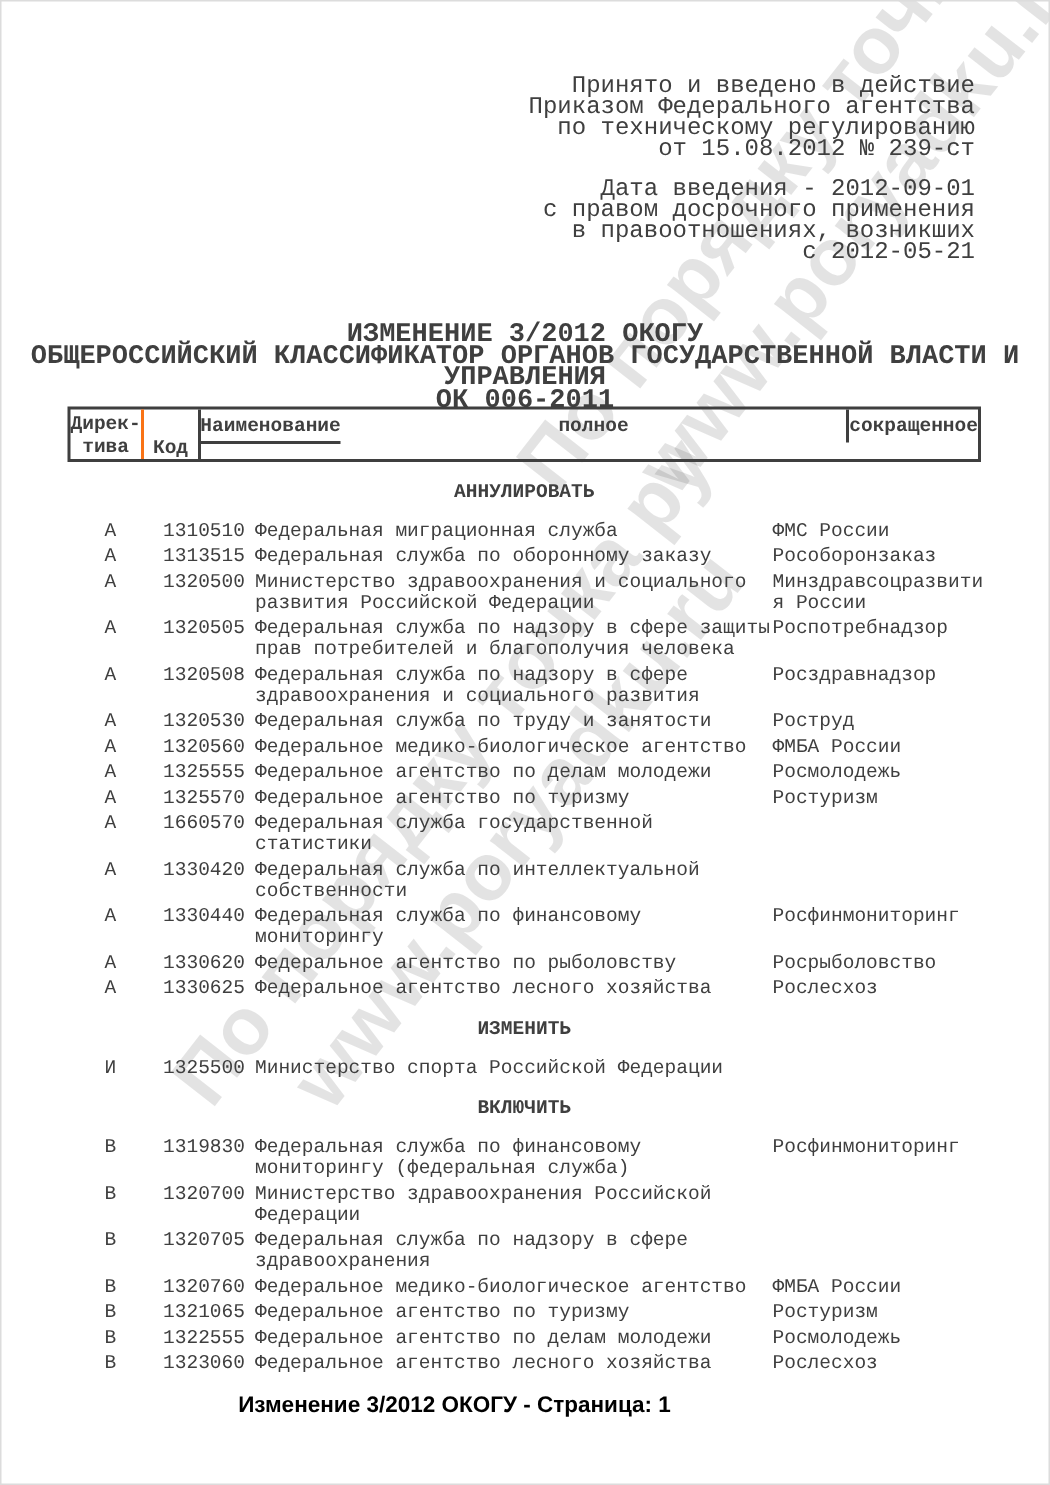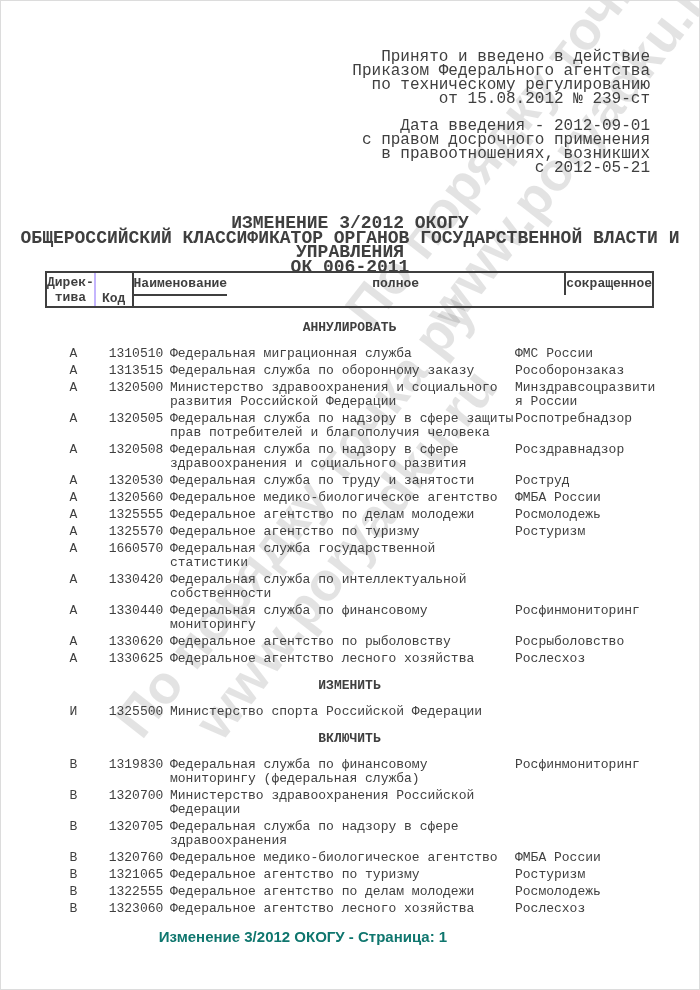--- a/index.html
+++ b/index.html
@@ -51,21 +51,21 @@
   .table-wrap{
     position:absolute;left:45px;top:271px;width:609px;
     font-size:13px;line-height:14px;
   }
   .thead{
     display:flex;
     border:2px solid #3f3f3f;
     font-weight:bold;
     box-sizing:border-box;
   }
-  .th-dir{width:55px;border-right:2px solid #c4b5fd;text-align:center;padding-top:3px;line-height:14.5px;}
+  .th-dir{width:55px;border-right:2px solid #f97316;text-align:center;padding-top:3px;line-height:14.5px;}
   .th-code{width:66px;border-right:2px solid #3f3f3f;text-align:center;padding-top:19px;}
   .th-name{flex:1;display:flex;flex-direction:row;}
   .th-name-top{height:21px;line-height:21px;border-bottom:2px solid #3f3f3f;text-align:center;}
   .th-name-sub{display:flex;height:22px;line-height:22px;}
   .th-full{width:337px;border-right:2px solid #3f3f3f;text-align:center;}
   .th-abbr{flex:1;text-align:center;}
 
   .section-heading{
     text-align:center;font-weight:bold;
     line-height:15px;
@@ -77,21 +77,21 @@
   .c-dir{width:57px;text-align:center;}
   .c-code{width:68px;text-align:center;}
   .c-full{width:345px;white-space:pre;}
   .c-abbr{width:139px;white-space:pre;}
 
   
   .page-footer{
     position:absolute;top:928px;left:0;width:606px;
     text-align:center;
     font-family:"Liberation Sans","DejaVu Sans",sans-serif;
-    font-weight:bold;font-size:15px;color:#0f766e;
+    font-weight:bold;font-size:15px;color:#000000;
   }
 </style>
 </head>
 <body>
 
 <div class="page-frame"></div>
 
 <div class="wm" id="wm1">
   <div>По порядку точка ру</div>
   <div>www.poryadku.ru</div>

